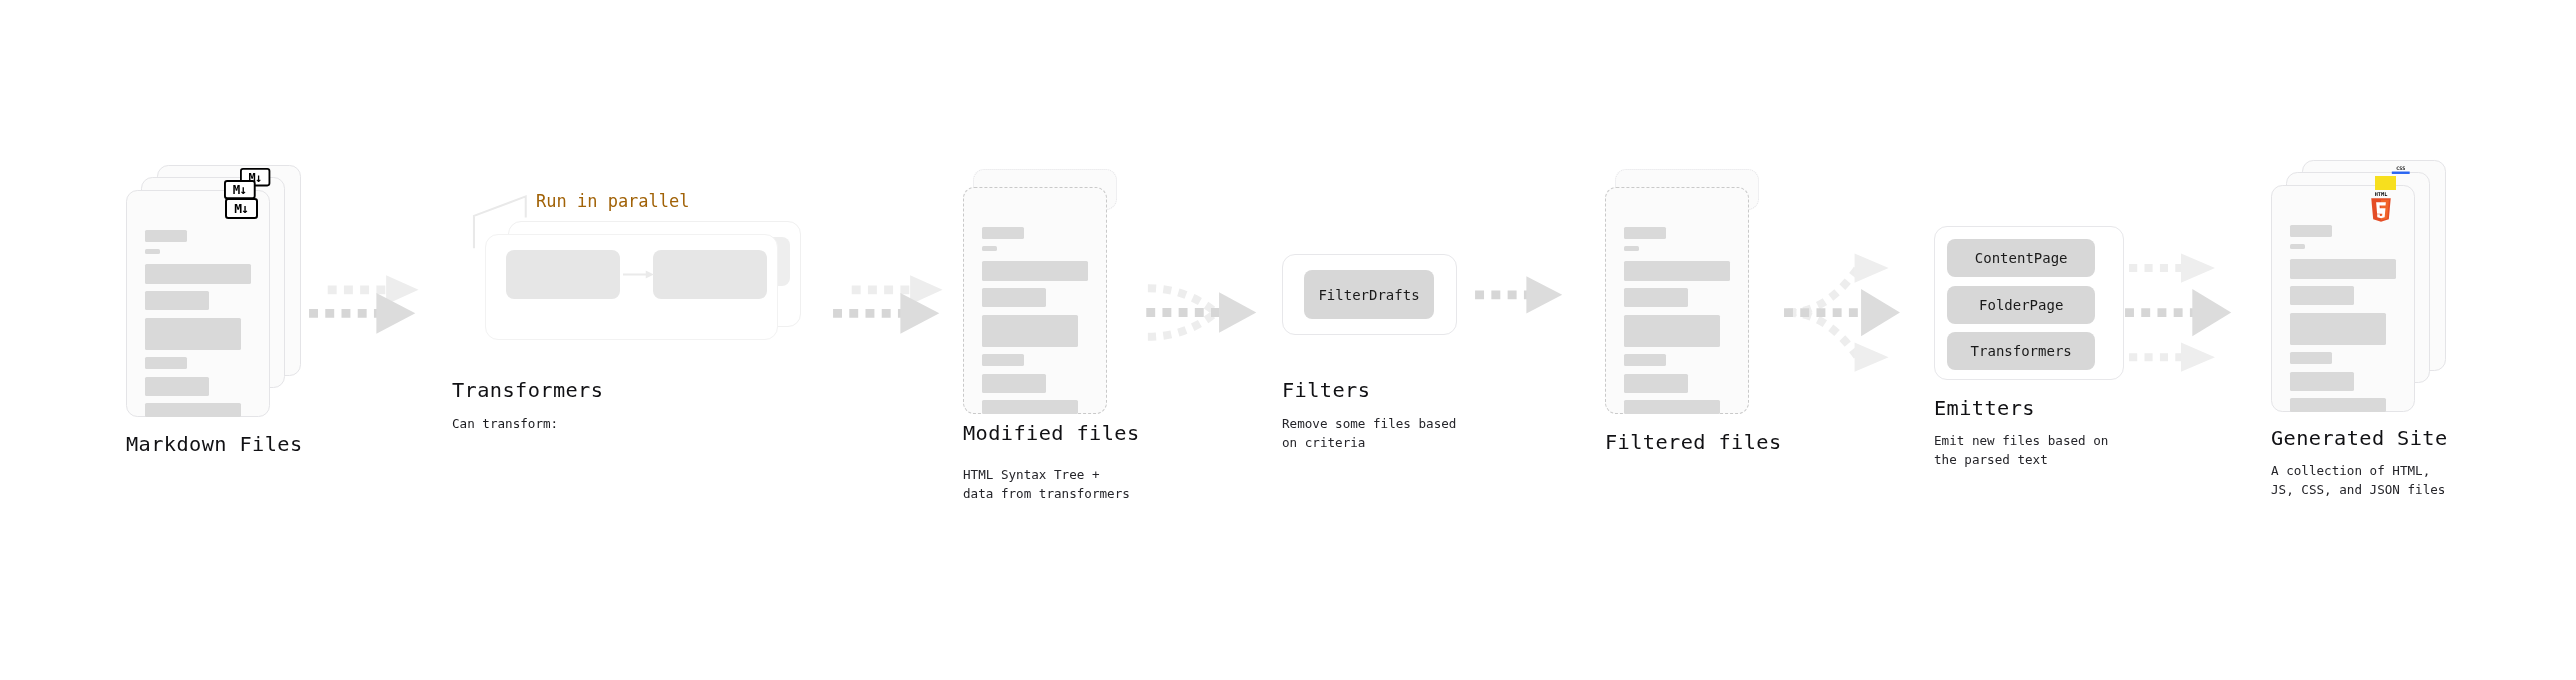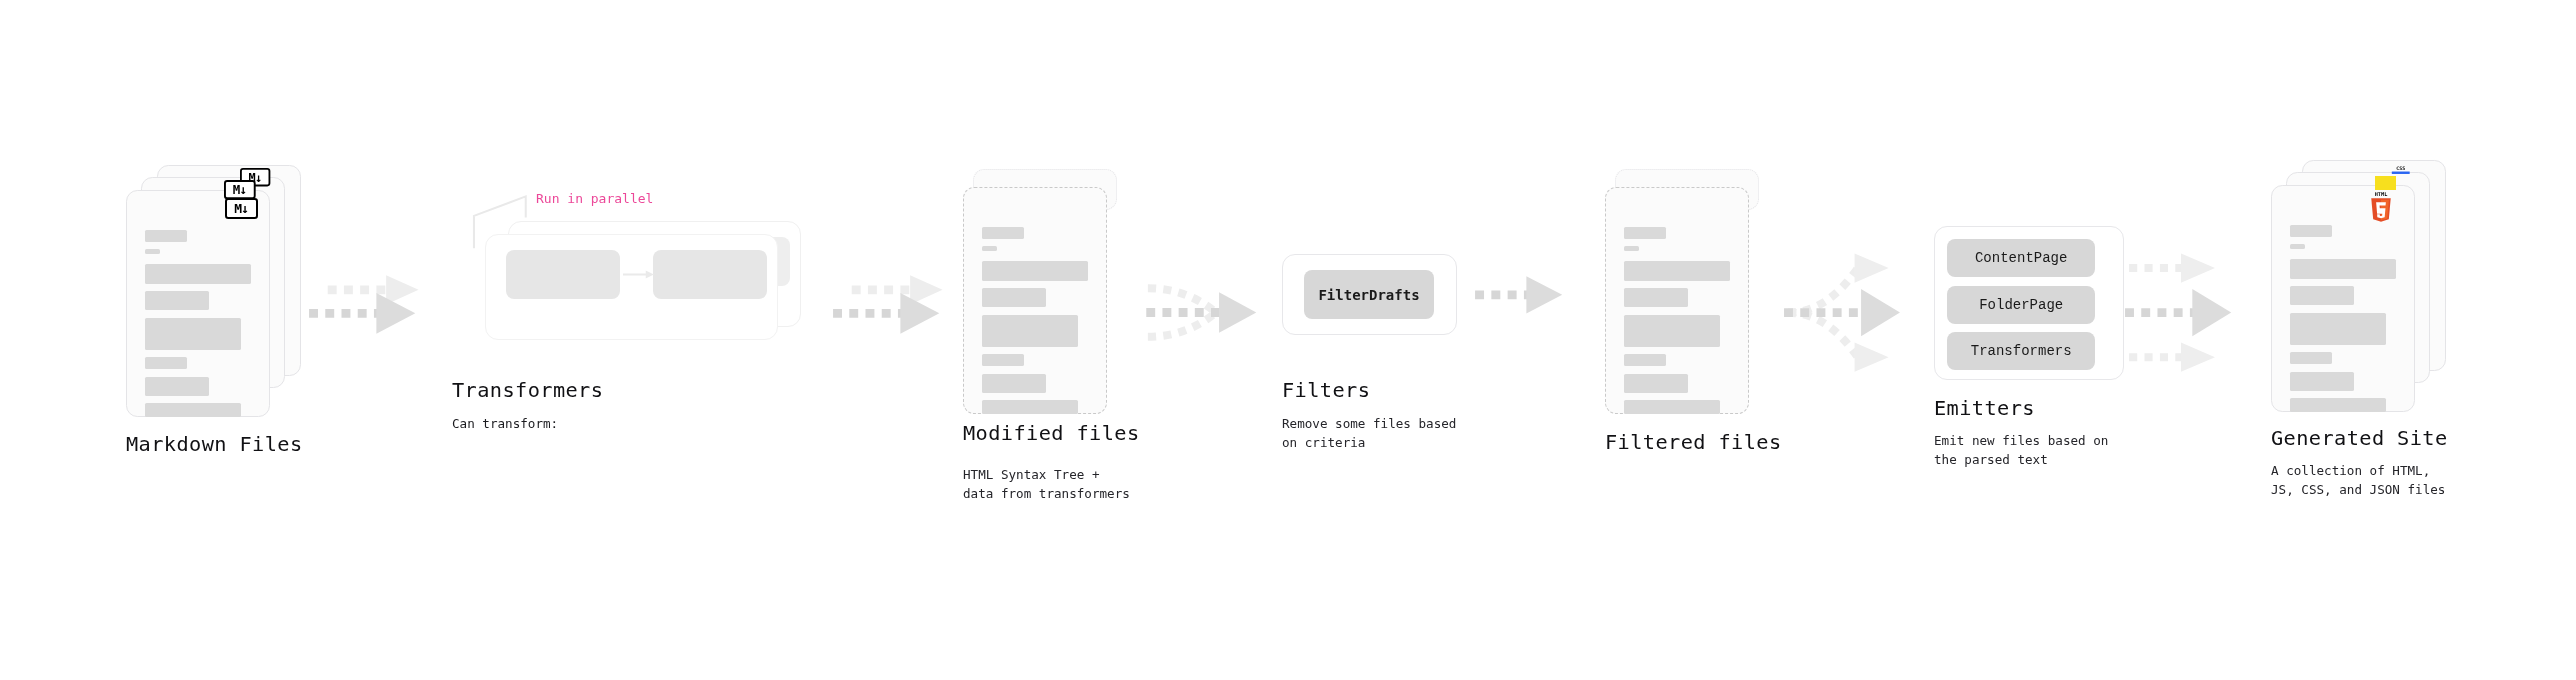--- a/index.html
+++ b/index.html
@@ -130,22 +130,22 @@
   }
   .sub-label {
     position: absolute;
     font-size: 12.6px;
     line-height: 1.52;
     color: #25252a;
     white-space: pre-line;
   }
   .paren-note {
     position: absolute;
-    font-size: 13px;
-    color: #ec4899;
+    font-size: 17px;
+    color: #a16207;
     white-space: nowrap;
   }
 
   
   .bullet-list {
     position: absolute;
     font-size: 12.6px;
     line-height: 1.55;
     color: #1b1b1f;
   }
@@ -269,21 +269,21 @@
       <path d="M12 25 Q 60 25 96 55"></path>
       <path d="M12 85 Q 60 85 96 55"></path>
     </g>
     <g fill="none" stroke="#d6d6d6" stroke-width="11" stroke-dasharray="11 9" stroke-linecap="butt">
       <line x1="10" y1="55" x2="104" y2="55"></line>
     </g>
     <polygon points="100,30 146,55 100,80" fill="#dcdcdc"></polygon>
   </svg>
 
   <div class="proc-box" style="left:1282px; top:254px; width:175px; height:81px;">
-    <div class="pill" style="left:21px; top:15.4px; width:130px; height:49px;font-weight:bold;">FilterDrafts</div>
+    <div class="pill" style="left:21px; top:15.4px; width:130px; height:49px;">FilterDrafts</div>
   </div>
   <div class="title-label" style="left:1282px; top:378px;">Filters</div>
   <div class="sub-label" style="left:1282px; top:414px;">Remove some files based
 on criteria</div>
 
   <svg class="node" style="left:1471px; top:276px;" width="114" height="41" viewBox="0 0 140 50">
     <g fill="none" stroke="#d6d6d6" stroke-width="11" stroke-dasharray="11 9" stroke-linecap="butt">
       <line x1="5" y1="23" x2="72" y2="23"></line>
     </g>
     <polygon points="68,0 112,23 68,46" fill="#dcdcdc"></polygon>
@@ -312,21 +312,21 @@
       <path d="M10 97 Q 58 97 96 152"></path>
     </g>
     <polygon points="92,24 134,42 92,60" fill="#eeeeee"></polygon>
     <polygon points="92,134 134,152 92,170" fill="#eeeeee"></polygon>
     <g fill="none" stroke="#d6d6d6" stroke-width="11" stroke-dasharray="11 9" stroke-linecap="butt">
       <line x1="5" y1="97" x2="104" y2="97"></line>
     </g>
     <polygon points="100,68 148,97 100,126" fill="#dcdcdc"></polygon>
   </svg>
 
-  <div class="proc-box" style="left:1934px; top:226px; width:190px; height:154px;font-family:Liberation Mono, monospace;">
+  <div class="proc-box" style="left:1934px; top:226px; width:190px; height:154px;">
     <div class="pill" style="left:12.2px; top:12.2px; width:148px; height:38px;">ContentPage</div>
     <div class="pill" style="left:12.2px; top:59px; width:148px; height:38px;">FolderPage</div>
     <div class="pill" style="left:12.2px; top:105px; width:148px; height:38px;">Transformers</div>
   </div>
   <div class="title-label" style="left:1934px; top:396px;">Emitters</div>
   <div class="sub-label" style="left:1934px; top:431px;">Emit new files based on
 the parsed text</div>
 
   <svg class="node" style="left:2121px; top:234px;" width="154" height="154" viewBox="0 0 190 190">
     <g fill="none" stroke="#ededed" stroke-width="10" stroke-dasharray="10 9" stroke-linecap="butt">

